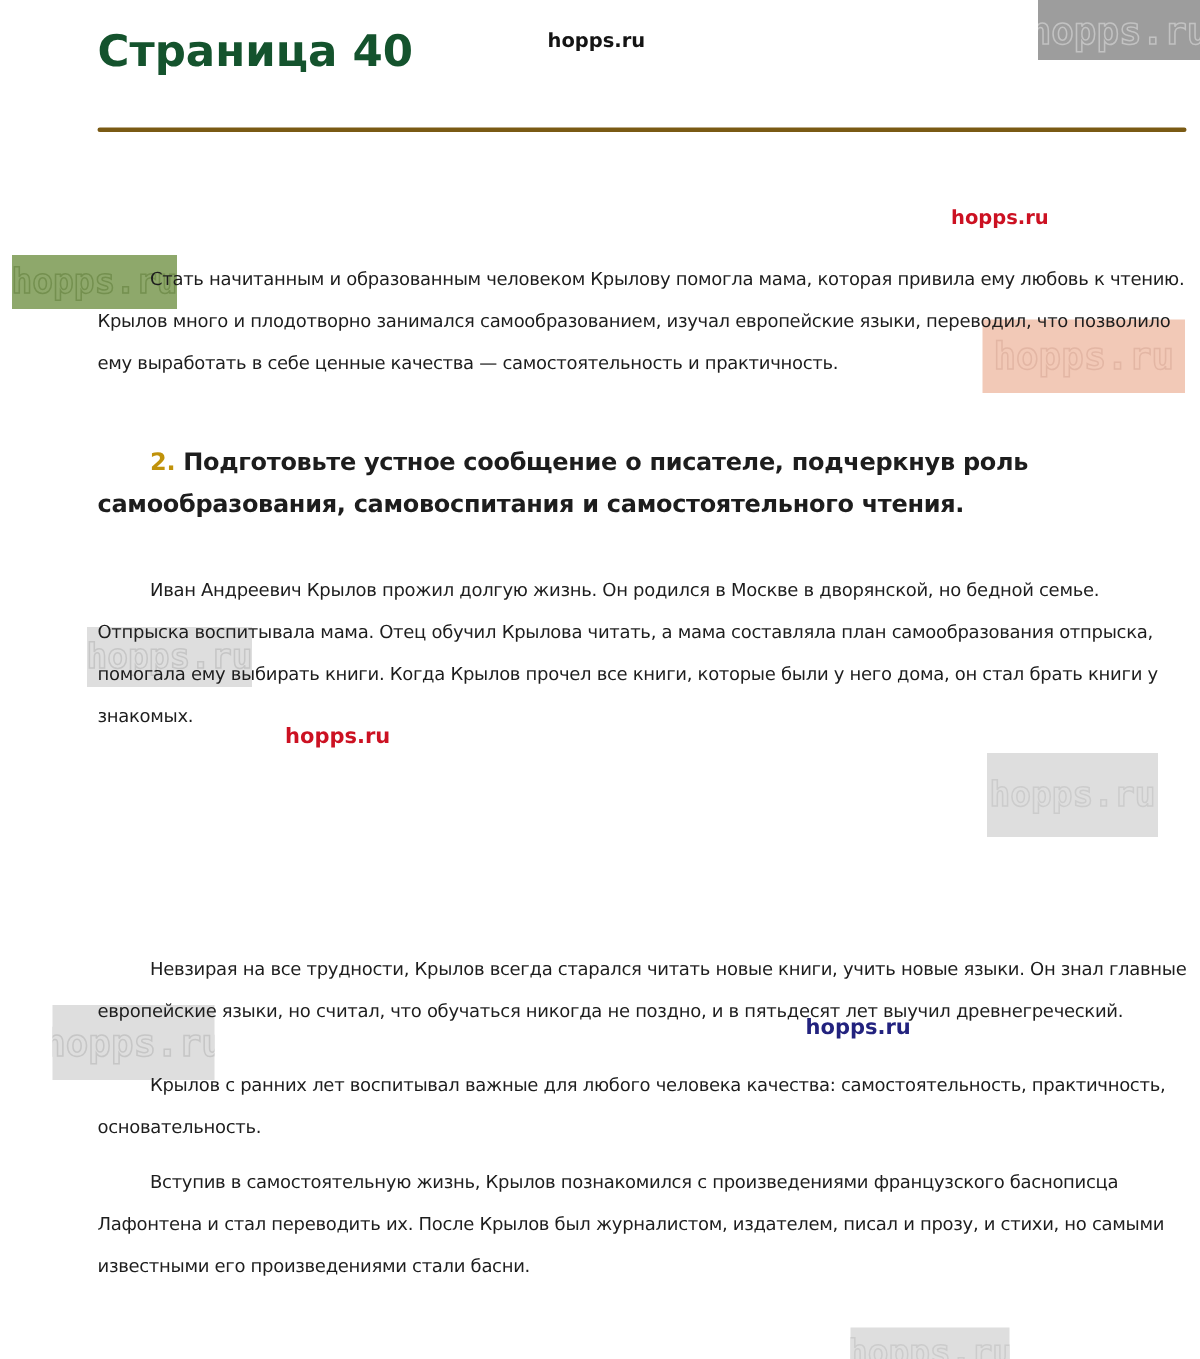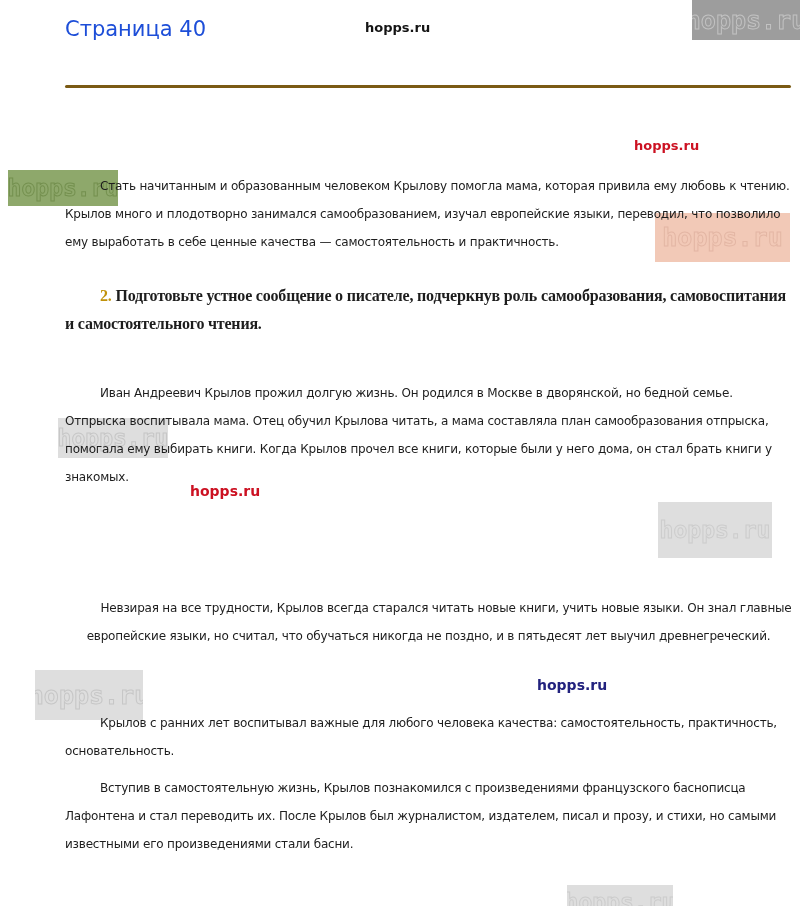--- a/index.html
+++ b/index.html
@@ -55,23 +55,23 @@
   .stamp-black { left: 365px; top: 20px;  font-size: 13px; color: #141414; }
   .stamp-red-1 { left: 634px; top: 138px; font-size: 13px; color: #cc1122; }
   .stamp-red-2 { left: 190px; top: 483px; font-size: 14px; color: #cc1122; }
   .stamp-navy  { left: 537px; top: 677px; font-size: 14px; color: #22227e; }
 
   
   .block { position: absolute; left: 65px; width: 727px; z-index: 1; }
 
   .page-title {
     top: 17px;
-    font-size: 21px;
-    font-weight: normal;
-    color: #1d4ed8;
+    font-size: 29px;
+    font-weight: bold;
+    color: #14532d;
   }
   .section-heading {
     top: 56px;
     font-size: 21px;
     font-weight: bold;
     color: #7b5904;
     letter-spacing: 0.5px;
   }
   .heading-rule {
     position: absolute;
@@ -88,24 +88,24 @@
     font-size: 12px;
     line-height: 28px;
     text-indent: 35px;
     letter-spacing: -0.2px;
   }
   .question { font-weight: bold; font-size: 16px; }
   .q-num { color: #c0920a; }
 
   .q1 { top: 99px; }
   .a1 { top: 172px; }
-  .q2 { top: 282px; font-family: Liberation Serif, serif; }
+  .q2 { top: 294px; }
   .p1 { top: 379px; }
   .p2 { top: 516px; }
-  .p3 { top: 594px; text-align: center; }
+  .p3 { top: 632px; }
   .p4 { top: 709px; }
   .p5 { top: 774px; }
 </style>
 </head>
 <body>
 
 <div class="page">
 
   <div class="wm-box wm-corner">
     <span class="wm-text">hopps.ru</span>

